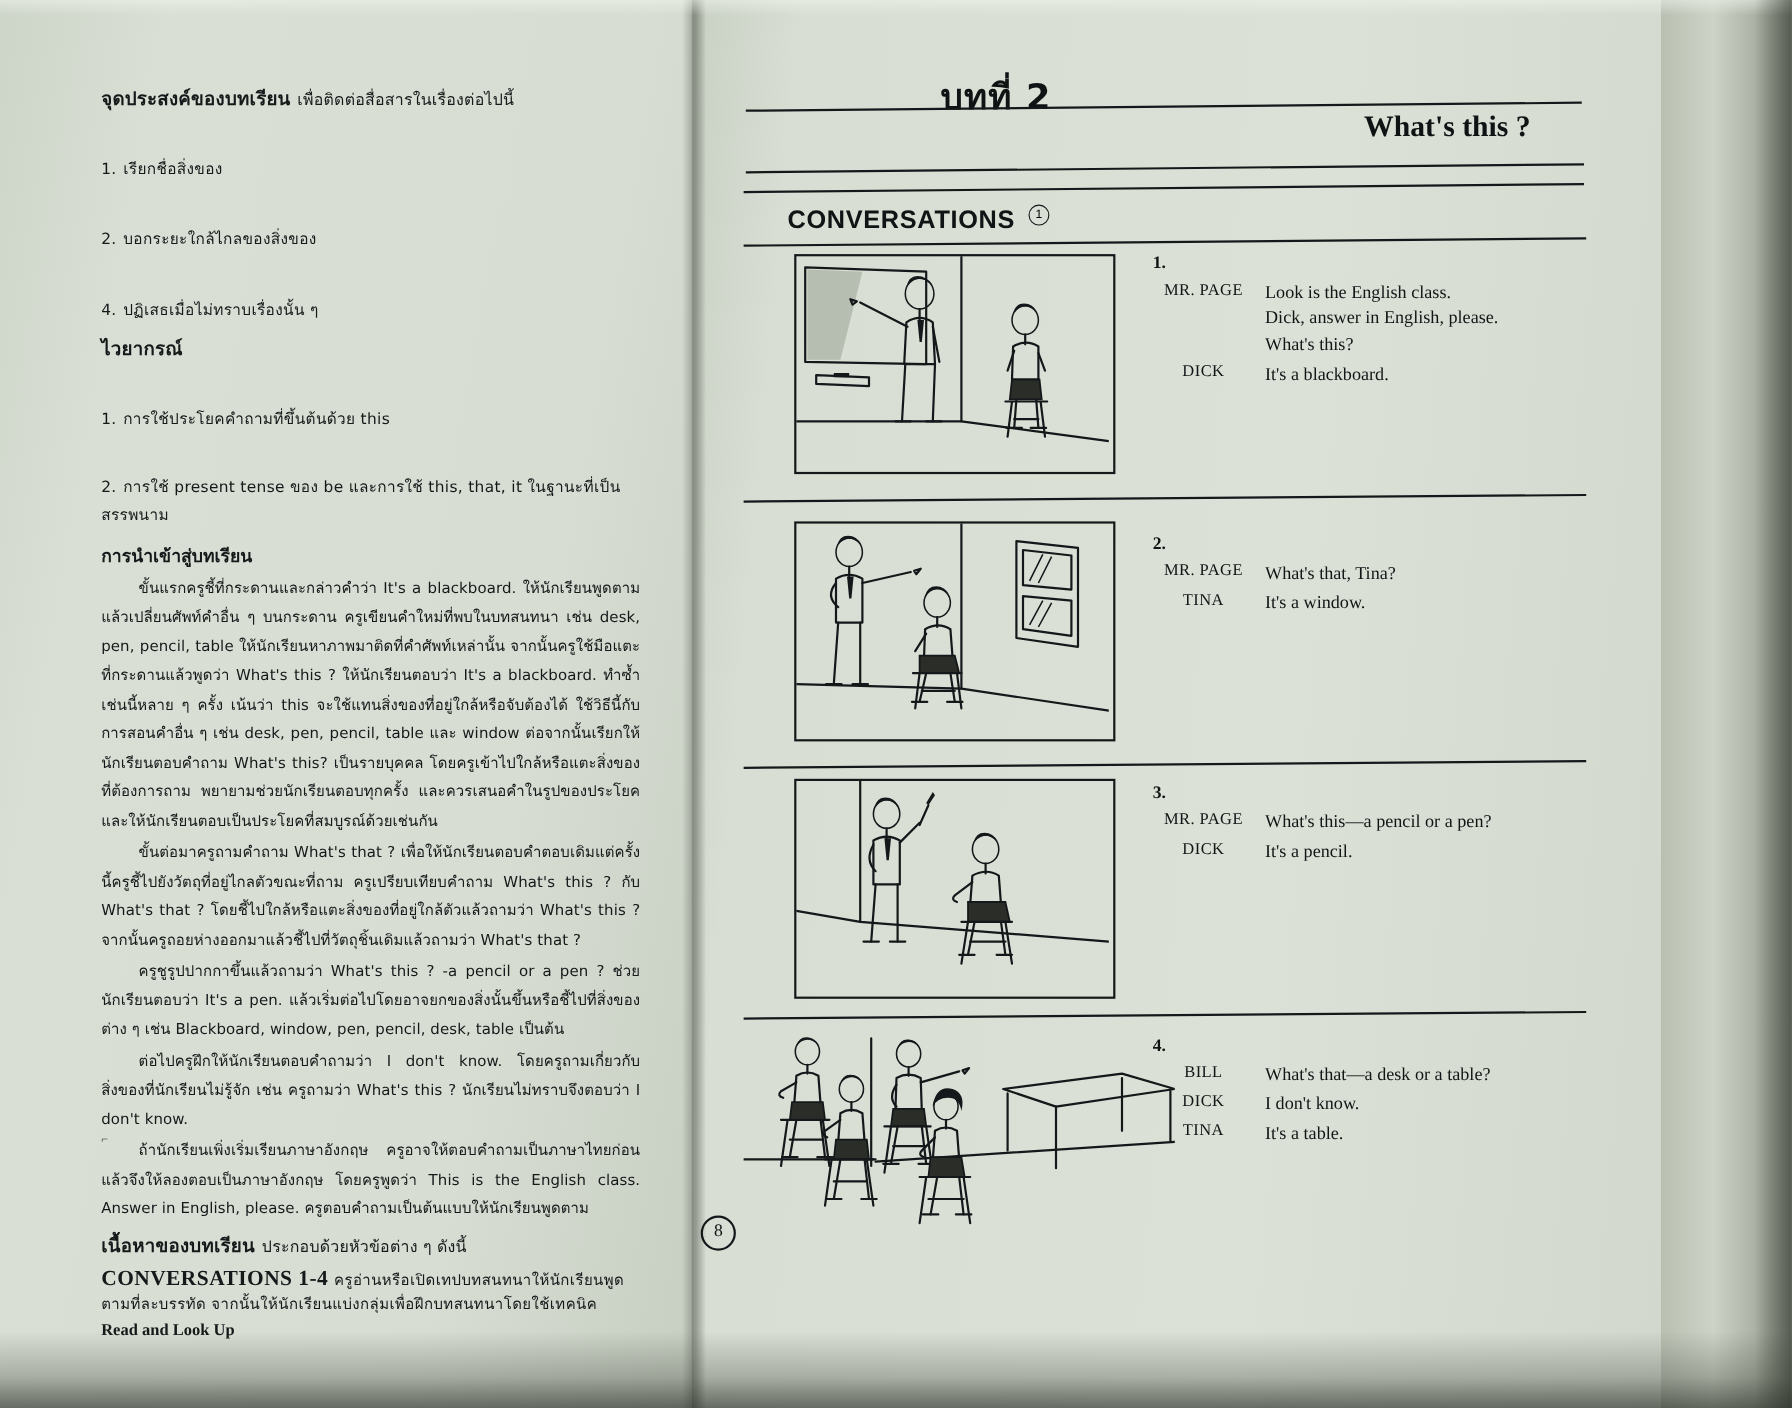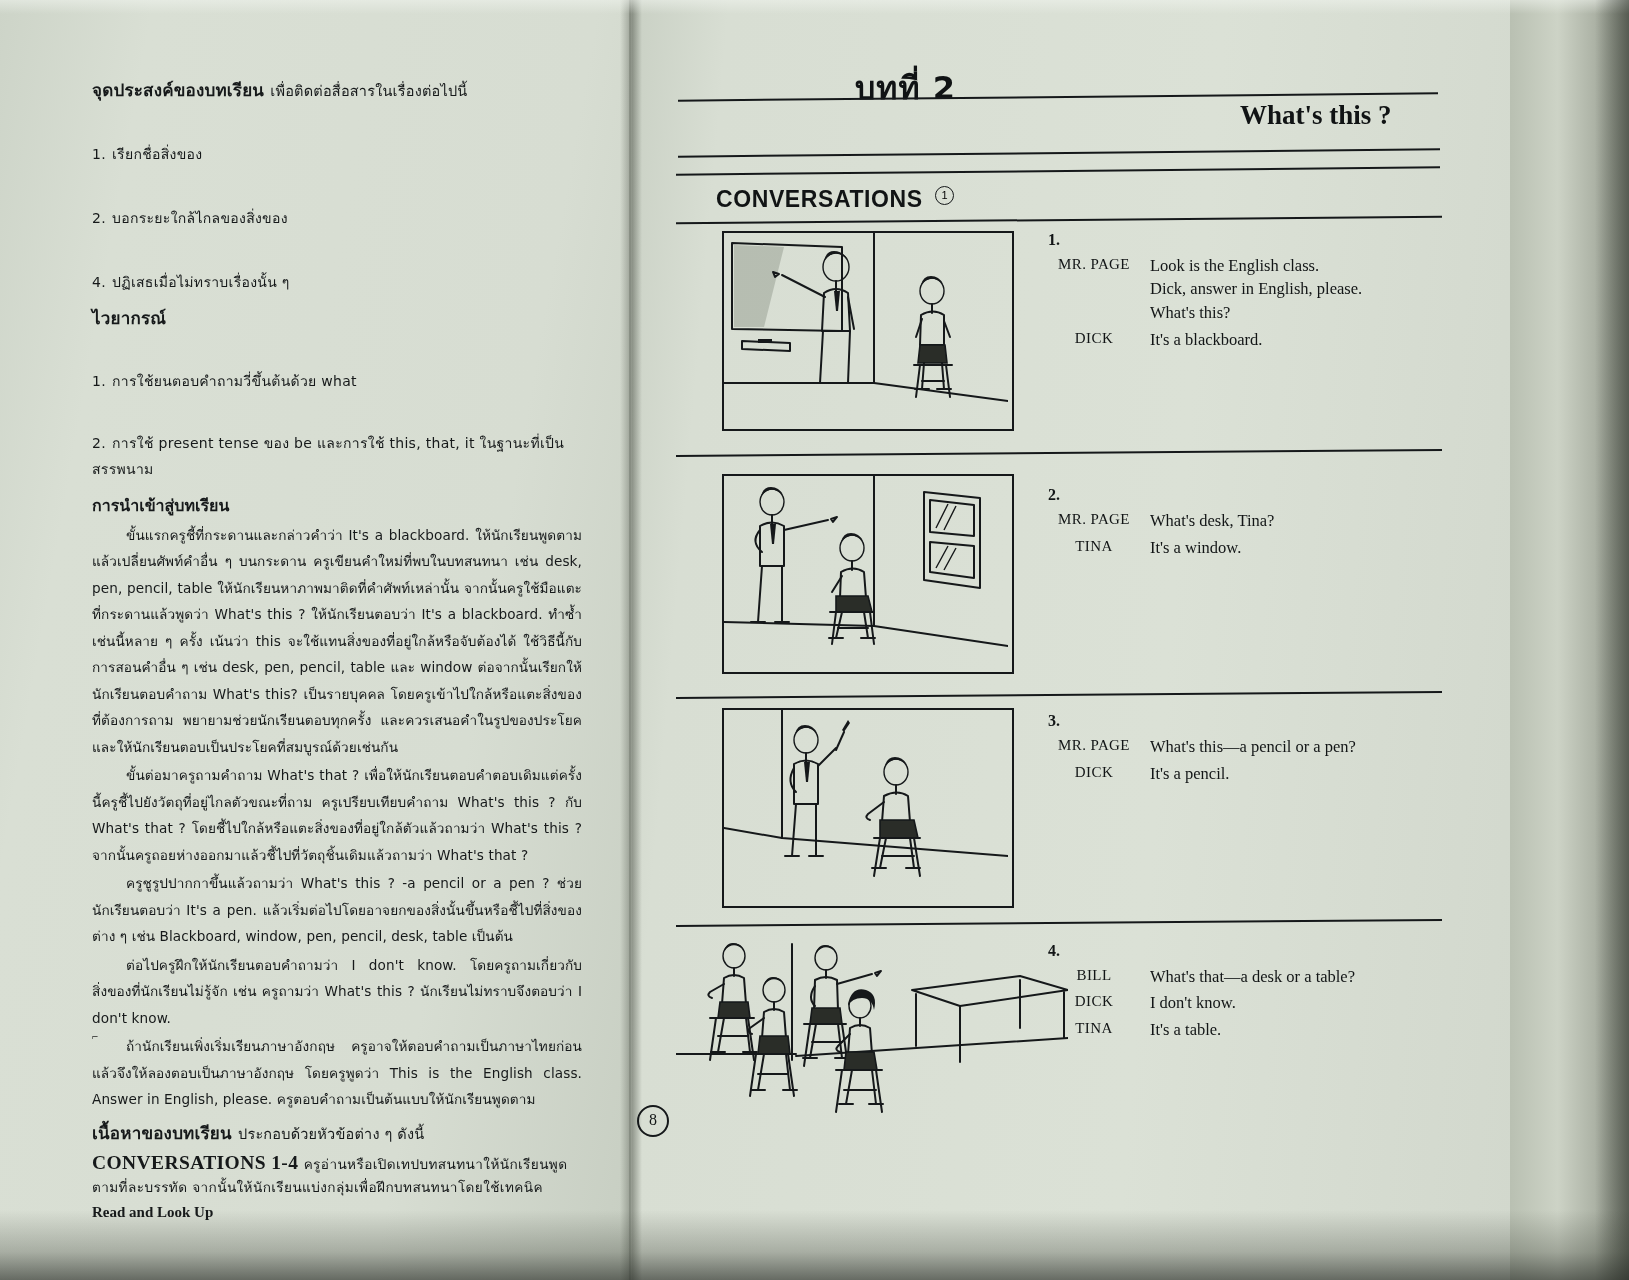--- a/index.html
+++ b/index.html
@@ -262,21 +262,21 @@
     </p>
 
     <ul class="th-list">
       <li><span class="num">1.</span><span>เรียกชื่อสิ่งของ</span></li>
       <li><span class="num">2.</span><span>บอกระยะใกล้ไกลของสิ่งของ</span></li>
       <li><span class="num">4.</span><span>ปฏิเสธเมื่อไม่ทราบเรื่องนั้น ๆ</span></li>
     </ul>
 
     <p class="th-head">ไวยากรณ์</p>
     <ul class="th-list">
-      <li><span class="num">1.</span><span>การใช้ยนตอบคำถามวี่ขึ้นต้นด้วย what</span></li>
+      <li><span class="num">1.</span><span>การใช้ประโยคคำถามที่ขึ้นต้นด้วย this</span></li>
       <li style="line-height:1.85"><span class="num">2.</span><span>การใช้ present tense ของ be และการใช้ this, that, it ในฐานะที่เป็นสรรพนาม</span></li>
     </ul>
 
     <p class="mini-head">การนำเข้าสู่บทเรียน</p>
 
     <p class="body-th indent">ขั้นแรกครูชี้ที่กระดานและกล่าวคำว่า It's a blackboard. ให้นักเรียนพูดตาม แล้วเปลี่ยนศัพท์คำอื่น ๆ บนกระดาน ครูเขียนคำใหม่ที่พบในบทสนทนา เช่น desk, pen, pencil, table ให้นักเรียนหาภาพมาติดที่คำศัพท์เหล่านั้น จากนั้นครูใช้มือแตะที่กระดานแล้วพูดว่า What's this ? ให้นักเรียนตอบว่า It's a blackboard. ทำซ้ำเช่นนี้หลาย ๆ ครั้ง เน้นว่า this จะใช้แทนสิ่งของที่อยู่ใกล้หรือจับต้องได้ ใช้วิธีนี้กับการสอนคำอื่น ๆ เช่น desk, pen, pencil, table และ window ต่อจากนั้นเรียกให้นักเรียนตอบคำถาม What's this? เป็นรายบุคคล โดยครูเข้าไปใกล้หรือแตะสิ่งของที่ต้องการถาม พยายามช่วยนักเรียนตอบทุกครั้ง และควรเสนอคำในรูปของประโยคและให้นักเรียนตอบเป็นประโยคที่สมบูรณ์ด้วยเช่นกัน</p>
     <p class="body-th indent">ขั้นต่อมาครูถามคำถาม What's that ? เพื่อให้นักเรียนตอบคำตอบเดิมแต่ครั้งนี้ครูชี้ไปยังวัตถุที่อยู่ไกลตัวขณะที่ถาม ครูเปรียบเทียบคำถาม What's this ? กับ What's that ? โดยชี้ไปใกล้หรือแตะสิ่งของที่อยู่ใกล้ตัวแล้วถามว่า What's this ? จากนั้นครูถอยห่างออกมาแล้วชี้ไปที่วัตถุชิ้นเดิมแล้วถามว่า What's that ?</p>
     <p class="body-th indent">ครูชูรูปปากกาขึ้นแล้วถามว่า What's this ? -a pencil or a pen ? ช่วยนักเรียนตอบว่า It's a pen. แล้วเริ่มต่อไปโดยอาจยกของสิ่งนั้นขึ้นหรือชี้ไปที่สิ่งของต่าง ๆ เช่น Blackboard, window, pen, pencil, desk, table เป็นต้น</p>
     <p class="body-th indent">ต่อไปครูฝึกให้นักเรียนตอบคำถามว่า I don't know. โดยครูถามเกี่ยวกับสิ่งของที่นักเรียนไม่รู้จัก เช่น ครูถามว่า What's this ? นักเรียนไม่ทราบจึงตอบว่า I don't know.</p>
     <p class="body-th indent">ถ้านักเรียนเพิ่งเริ่มเรียนภาษาอังกฤษ ครูอาจให้ตอบคำถามเป็นภาษาไทยก่อน แล้วจึงให้ลองตอบเป็นภาษาอังกฤษ โดยครูพูดว่า This is the English class. Answer in English, please. ครูตอบคำถามเป็นต้นแบบให้นักเรียนพูดตาม</p>
@@ -398,21 +398,21 @@
         <path class="s" d="M105 162 h14 M137 162 h14"></path>
         <path class="s" d="M106 136 h44 M112 136 L108 168 M146 136 L150 168 M114 152 h30"></path>
       </g>
     </svg>
   </div>
 
   <div class="dlg" style="left:1048px; top:486px; width:370px;">
     <div class="dlg-num">2.</div>
     <div class="dlg-row">
       <span class="dlg-speaker">MR. PAGE</span>
-      <span class="dlg-line">What's desk, Tina?</span>
+      <span class="dlg-line">What's that, Tina?</span>
     </div>
     <div class="dlg-row" style="margin-top:4px">
       <span class="dlg-speaker">TINA</span>
       <span class="dlg-line">It's a window.</span>
     </div>
   </div>
 
   <div class="panel-sep" style="top:694px;"></div>
 
   <div class="scene" style="left:722px; top:708px; width:288px; height:196px;">

